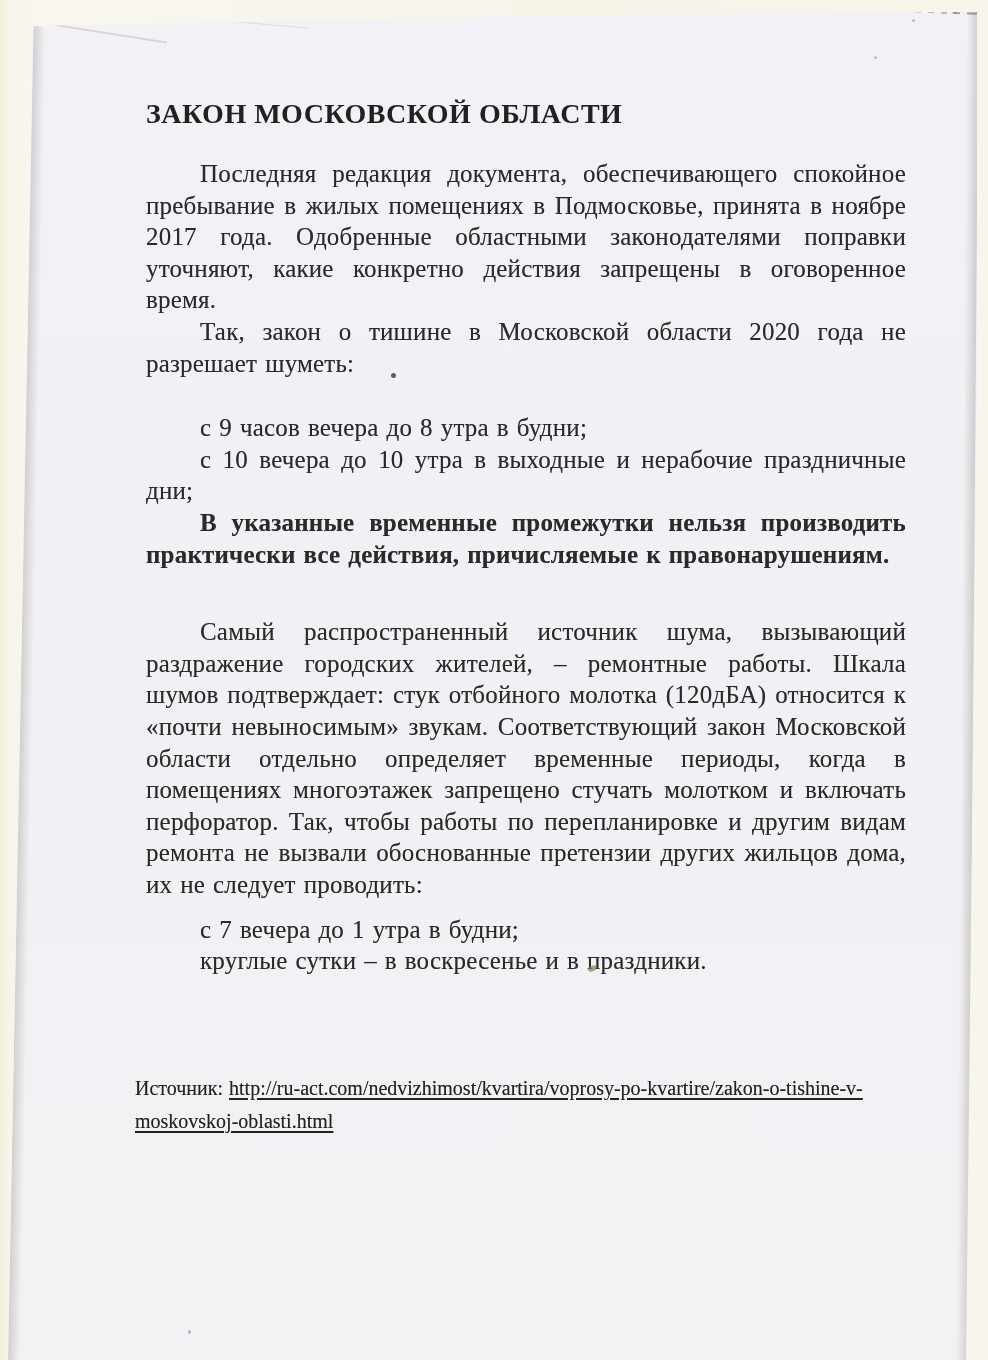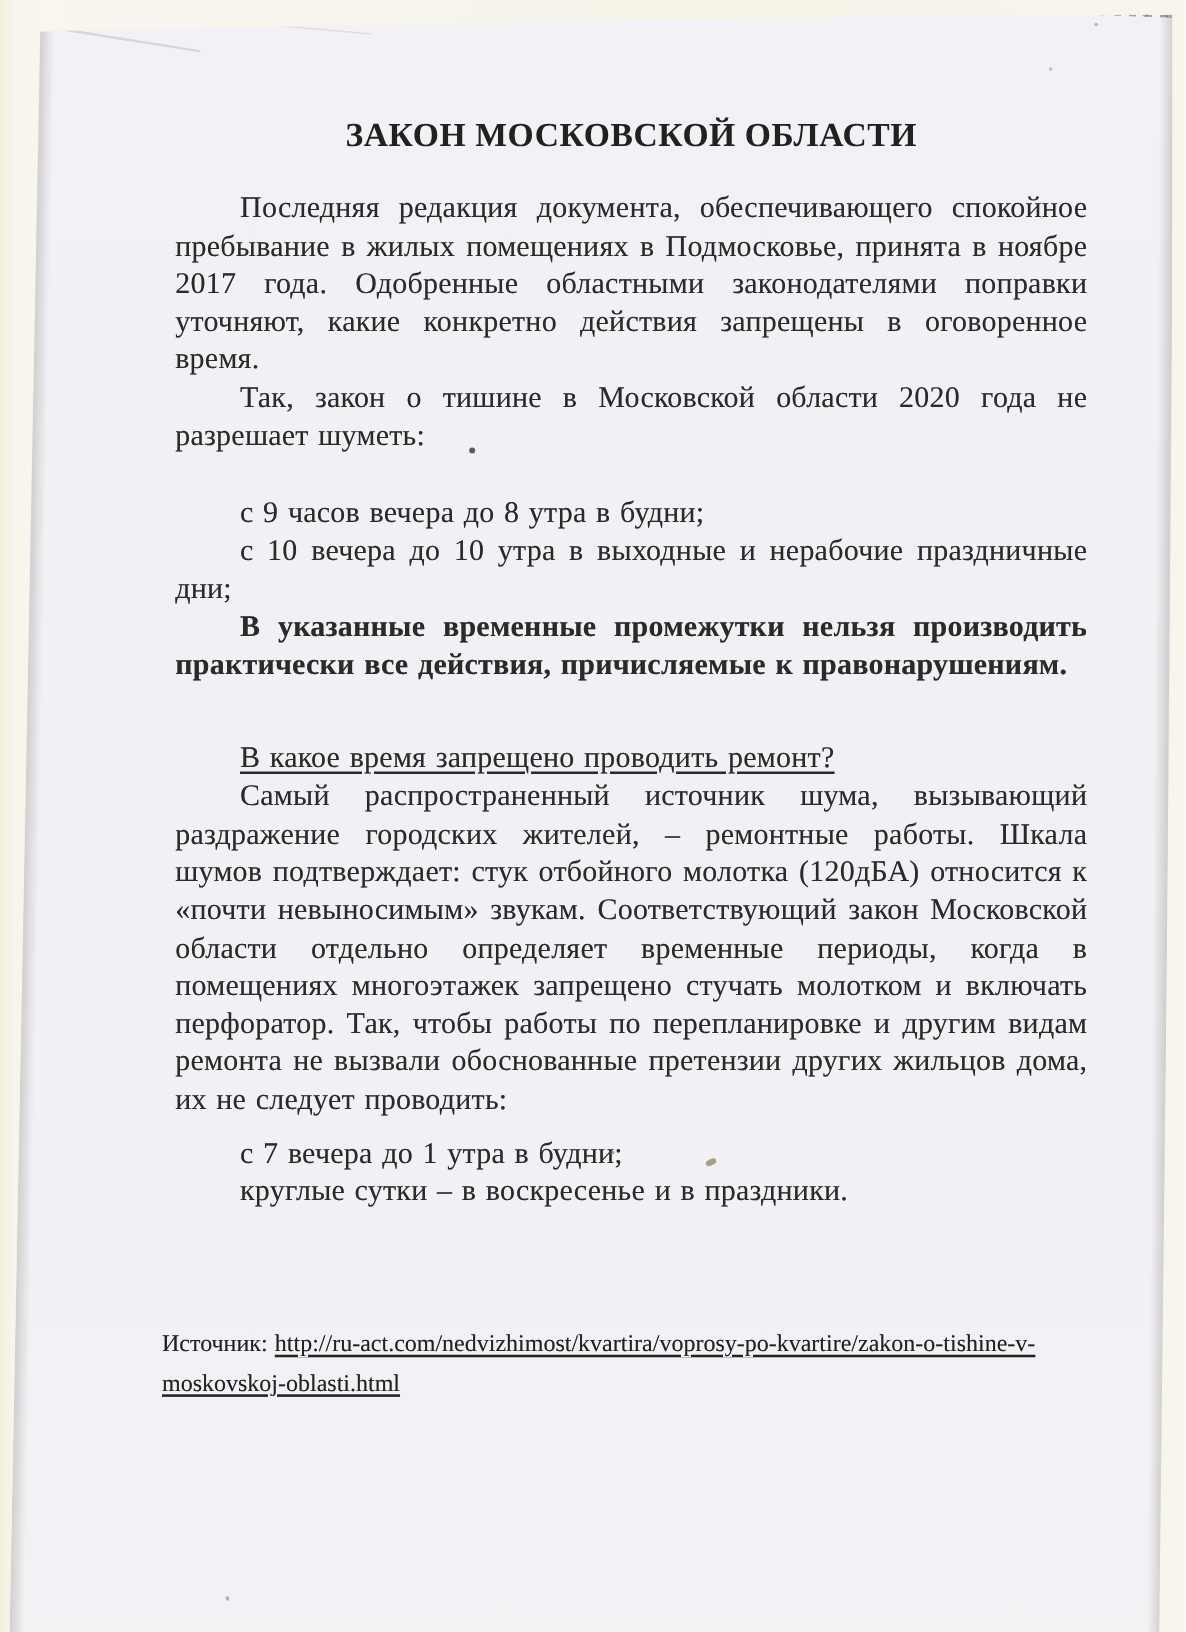--- a/index.html
+++ b/index.html
@@ -36,21 +36,21 @@
     background: repeating-linear-gradient(90deg, rgba(105,98,82,0.55) 0 6px, rgba(0,0,0,0) 6px 13px);
   }
 
   .content {
     position: absolute; left: 146px; top: 0; width: 760px;
     padding-top: 95px;
     color: #2b2a28;
   }
   .doc-title {
     font-size: 28px; line-height: 38px; font-weight: bold;
-    text-align: center; margin: 0 0 25px 0; color: #222120;
+    margin: 0 0 25px 0; color: #222120;
     letter-spacing: 0.5px;
   }
   .para {
     font-size: 25px; line-height: 31.6px;
     margin: 0; text-align: justify; text-indent: 54px;
     word-spacing: 1.5px; letter-spacing: 0.2px;
     hyphens: none;
     text-shadow: 0 0 0.5px rgba(50,48,45,0.45);
   }
   .p-intro  { min-height: 158px; }
@@ -100,21 +100,20 @@
 
     <p class="para p-law">Так, закон о тишине в Московской области 2020 года не разрешает шуметь:</p>
 
     <div>
       <p class="para list-line">с 9 часов вечера до 8 утра в будни;</p>
       <p class="para list-line list-2l">с 10 вечера до 10 утра в выходные и нерабочие праздничные дни;</p>
     </div>
 
     <p class="para p-note">В указанные временные промежутки нельзя производить практически все действия, причисляемые к правонарушениям.</p>
 
-    <h2 class="section-heading"><span class="u">В какое время запрещено проводить ремонт?</span></h2>
 
     <p class="para p-repair">Самый распространенный источник шума, вызывающий раздражение городских жителей, – ремонтные работы. Шкала шумов подтверждает: стук отбойного молотка (120дБА) относится к «почти невыносимым» звукам. Соответствующий закон Московской области отдельно определяет временные периоды, когда в помещениях многоэтажек запрещено стучать молотком и включать перфоратор. Так, чтобы работы по перепланировке и другим видам ремонта не вызвали обоснованные претензии других жильцов дома, их не следует проводить:</p>
 
     <div>
       <p class="para list-line">с 7 вечера до 1 утра в будни;</p>
       <p class="para list-line">круглые сутки – в воскресенье и в праздники.</p>
     </div>
 
     <p class="source"><span>Источник:</span> <span class="source-url">http://ru-act.com/nedvizhimost/kvartira/voprosy-po-kvartire/zakon-o-tishine-v-moskovskoj-oblasti.html</span></p>
   </div>

